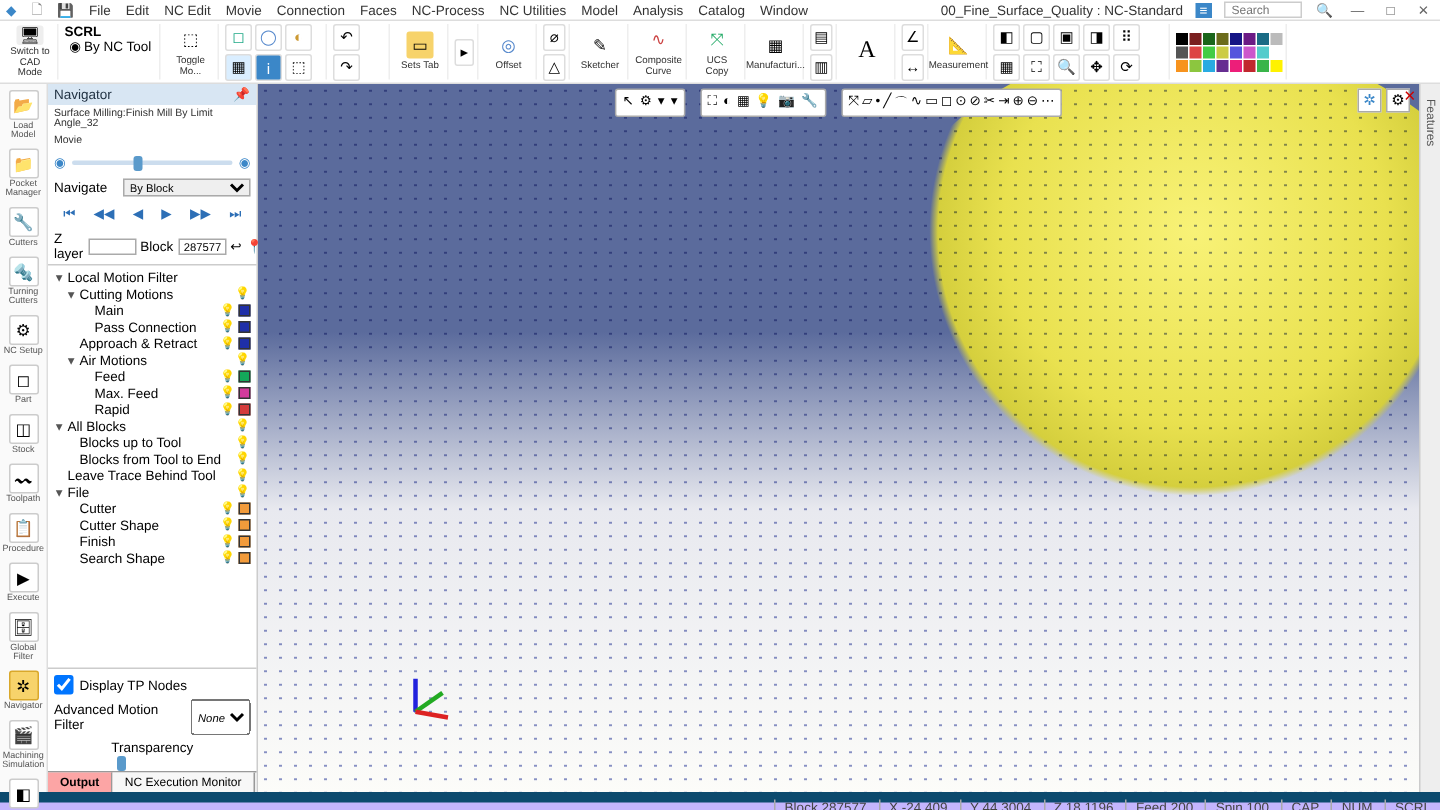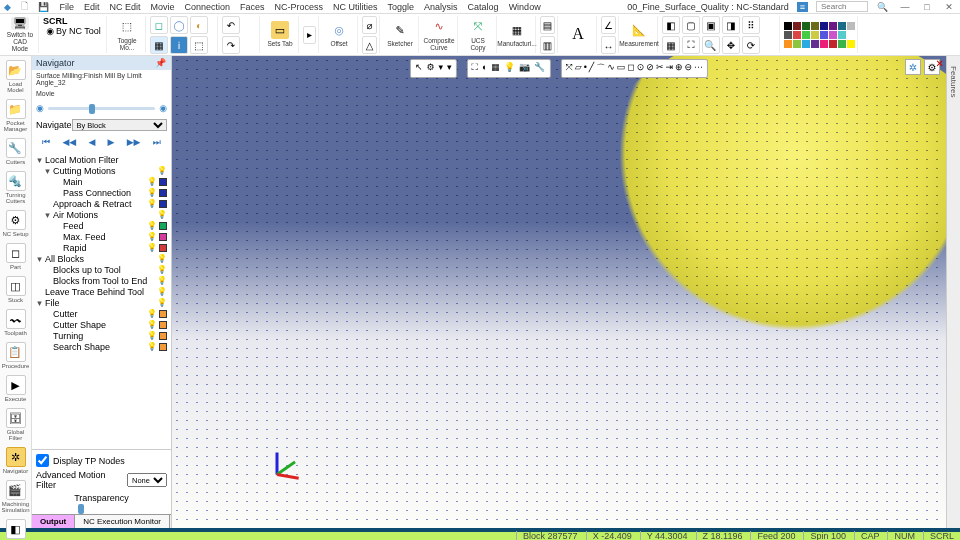--- a/index.html
+++ b/index.html
@@ -34,77 +34,77 @@
 
 .right-strip { width: 14px; background: #eee; border-left: 1px solid #ccc; display: flex; flex-direction: column; align-items: center; justify-content: flex-start; padding-top: 10px; }
 .right-strip span { writing-mode: vertical-rl; font-size: 8px; color: #555; }
 
 .nav-panel { width: 140px; background: #fff; border-right: 1px solid #ccc; display: flex; flex-direction: column; }
 .nav-title { background: #d8e6f3; padding: 2px 4px; font-size: 8px; color: #234; display: flex; justify-content: space-between; align-items: center; }
 .nav-sub { padding: 2px 4px; font-size: 7px; color: #333; }
 .nav-slider { padding: 4px; display: flex; align-items: center; gap: 4px; }
 .slider-track { flex: 1; height: 3px; background: #cde; position: relative; border-radius: 2px; }
 .slider-thumb { position: absolute; top: -3px; width: 6px; height: 10px; background: #5a9acb; border-radius: 2px; }
-.nav-row { display: flex; align-items: center; gap: 0; padding: 2px 4px; font-size: 7.5px; }
+.nav-row { display: flex; align-items: center; gap: 10px; padding: 2px 4px; font-size: 7.5px; }
 .nav-row select, .nav-row input { font-size: 7.5px; height: 12px; border: 1px solid #aaa; }
 .play-ctrl { display: flex; justify-content: space-around; padding: 4px; color: #2d6fb6; font-size: 10px; }
 .play-ctrl span { cursor: pointer; }
 .zrow { display: flex; align-items: center; gap: 3px; padding: 2px 4px; font-size: 7.5px; border-bottom: 1px solid #ccc; }
 .zrow input { width: 32px; height: 11px; font-size: 7.5px; border: 1px solid #aaa; text-align: right; padding-right: 2px; }
 
 .tree { flex: 1; overflow: auto; padding: 2px; font-size: 7.5px; }
 .tree-row { display: flex; align-items: center; gap: 2px; padding: 0 2px; height: 11px; }
 .tree-row .tgl { width: 7px; text-align: center; color: #555; }
 .tree-row .tlbl { flex: 1; }
 .tree-row .bulb { color: #e6b900; font-size: 8px; }
 .tree-row .sq { width: 8px; height: 8px; display: inline-block; border: 1px solid #333; }
 .ind1 { padding-left: 10px; } .ind2 { padding-left: 20px; }
 
 .nav-bottom { padding: 4px; font-size: 7.5px; border-top: 1px solid #ccc; }
 .nav-bottom .brow { display: flex; align-items: center; gap: 4px; margin-bottom: 3px; }
-.nav-bottom select { flex: 1; font-size: 7.5px; height: 14px; }
+.nav-bottom select { flex: 1; font-size: 7.5px; height: 24px; font-style: italic; }
 .tabs { display: flex; border-top: 1px solid #999; background: #eee; }
 .tab { padding: 2px 8px; font-size: 8px; border-right: 1px solid #999; background: #f7f7f7; }
-.tab.active { background: #f0abfc; font-weight: bold; }
+.tab.active { background: #fca5a5; font-weight: bold; }
 
 
 .viewport { flex: 1; position: relative; background: linear-gradient(180deg, #5b6b9c 0%, #5b6b9c 35%, #e8e9ef 60%, #fcfcf9 100%); overflow: hidden; }
 .viewport::before { content: ""; position: absolute; right: -60px; top: -30px; width: 420px; height: 320px; background: radial-gradient(circle at 50% 40%, #f8f277 0%, #e9e14f 45%, #d5cf3d 60%, rgba(0,0,0,0) 62%); border-radius: 50%; }
 .dotlayer { position: absolute; inset: 0; background-image: radial-gradient(#2a3a9c 0.8px, transparent 0.8px); background-size: 10px 9px; opacity: 0.55; mix-blend-mode: multiply; }
 .vp-toolbar { position: absolute; top: 3px; left: 50%; transform: translateX(-50%); display: flex; gap: 10px; }
 .vtb-group { background: #fff; border: 1px solid #aaa; border-radius: 2px; display: flex; gap: 4px; padding: 2px 4px; }
 .vtb-group span { font-size: 9px; }
 .vp-icons { position: absolute; top: 3px; right: 6px; display: flex; gap: 3px; }
 .vp-icons .vi { width: 16px; height: 16px; background: #fff; border: 1px solid #aaa; display: flex; align-items: center; justify-content: center; font-size: 10px; }
 .triad { position: absolute; bottom: 30px; left: 80px; width: 50px; height: 50px; }
 .triad .ax { position: absolute; left: 25px; top: 25px; width: 22px; height: 3px; transform-origin: left center; }
 .ax.x { background: #d22; transform: rotate(10deg); }
 .ax.y { background: #2a2; transform: rotate(-35deg); }
 .ax.z { background: #22d; transform: rotate(-90deg); }
 
 
-.status { height: 12px; background: #bef264; border-top: 4px solid #0c4a6e; display: flex; align-items: center; justify-content: flex-end; gap: 8px; padding: 0 6px; font-size: 8px; color: #444; }
+.status { height: 12px; background: #c4b5fd; border-top: 7px solid #0c4a6e; display: flex; align-items: center; justify-content: flex-end; gap: 8px; padding: 0 6px; font-size: 8px; color: #444; }
 .status .seg { border-left: 1px solid #aaa; padding-left: 6px; }
 </style>
 </head>
 <body>
 
 <div class="menubar">
   <span class="ric" style="color:#3b87c8">◆</span>
   <span class="ric" style="color:#888">🗋</span>
   <span class="ric" style="color:#888">💾</span>
   <span class="mi">File</span>
   <span class="mi">Edit</span>
   <span class="mi">NC Edit</span>
   <span class="mi">Movie</span>
   <span class="mi">Connection</span>
   <span class="mi">Faces</span>
   <span class="mi">NC-Process</span>
   <span class="mi">NC Utilities</span>
-  <span class="mi">Toggle</span>
+  <span class="mi">Model</span>
   <span class="mi">Analysis</span>
   <span class="mi">Catalog</span>
   <span class="mi">Window</span>
   <div class="menu-right">
     <span class="doc-title">00_Fine_Surface_Quality : NC-Standard</span>
     <span style="background:#3b87c8;color:#fff;padding:0 3px">≡</span>
     <input class="search-box" placeholder="Search" style="">
     <span class="win-btn">🔍</span>
     <span class="win-btn">—</span>
     <span class="win-btn">□</span>
@@ -330,20 +330,28 @@
       <select style="flex:1"><option>By Block</option></select>
     </div>
     <div class="play-ctrl">
       <span>⏮</span>
       <span>◀◀</span>
       <span>◀</span>
       <span>▶</span>
       <span>▶▶</span>
       <span>⏭</span>
     </div>
+    <div class="zrow">
+      <span>Z layer</span>
+      <input value="" style="">
+      <span>Block</span>
+      <input value="287577" style="">
+      <span>↩</span>
+      <span>📍</span>
+    </div>
 
     <div class="tree">
         <div class="tree-row ">
           <span class="tgl">▾</span>
           <span class="tlbl">Local Motion Filter</span>
         </div>
         <div class="tree-row ind1">
           <span class="tgl">▾</span>
           <span class="tlbl">Cutting Motions</span>
           <span class="bulb">💡</span>
@@ -421,21 +429,21 @@
           <span class="sq" style="background:#f29b3b"></span>
         </div>
         <div class="tree-row ind1">
           <span class="tgl"></span>
           <span class="tlbl">Cutter Shape</span>
           <span class="bulb">💡</span>
           <span class="sq" style="background:#f29b3b"></span>
         </div>
         <div class="tree-row ind1">
           <span class="tgl"></span>
-          <span class="tlbl">Turning</span>
+          <span class="tlbl">Finish</span>
           <span class="bulb">💡</span>
           <span class="sq" style="background:#f29b3b"></span>
         </div>
         <div class="tree-row ind1">
           <span class="tgl"></span>
           <span class="tlbl">Search Shape</span>
           <span class="bulb">💡</span>
           <span class="sq" style="background:#f29b3b"></span>
         </div>
       </div>

